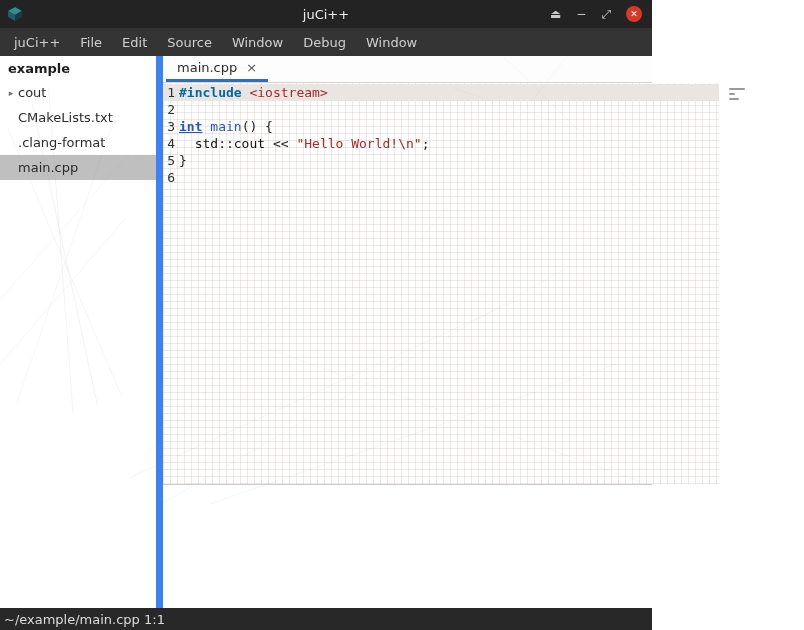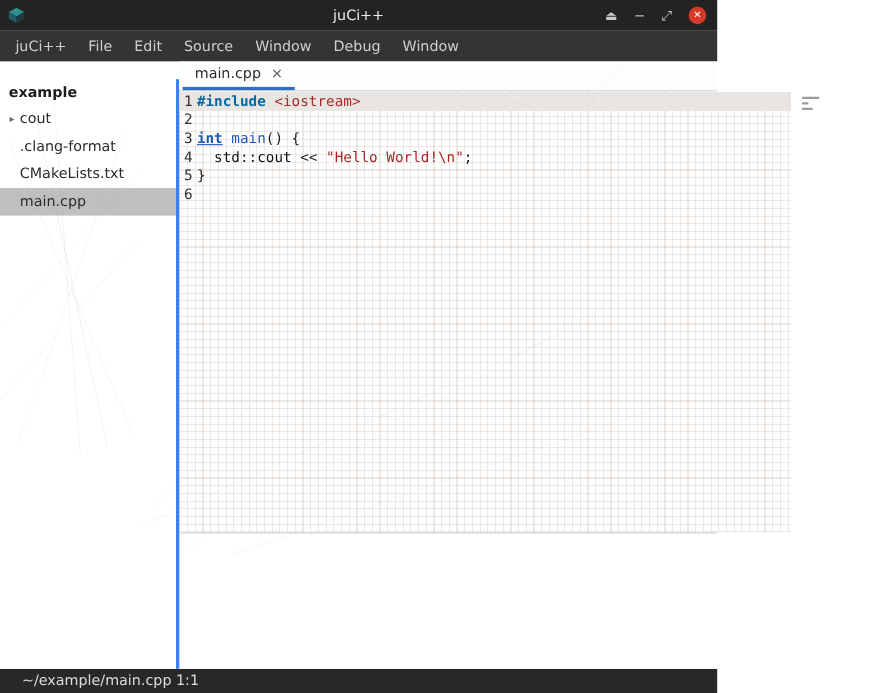--- a/index.html
+++ b/index.html
@@ -17,21 +17,21 @@
 
   
   .menubar { flex: 0 0 28px; background: #343434; display: flex; align-items: center; padding: 0 4px; }
   .menu-item { font-size: 13px; color: #cfcfcf; padding: 5px 10px; }
 
   
   .main { flex: 1 1 auto; min-height: 0; display: flex; position: relative; background: #fff; }
   .texture { position: absolute; inset: 0; z-index: 5; pointer-events: none; }
 
   
-  .sidebar { flex: 0 0 163px; width: 163px; border-right: 3px solid #3b82f6; position: relative; z-index: 1; margin-top: 16px; }
+  .sidebar { flex: 0 0 163px; width: 163px; border-right: 7px solid #3b82f6; position: relative; z-index: 1; }
   .sidebar-header { font-size: 13px; font-weight: bold; color: #1d1d1d; padding: 5px 8px 3px 8px; height: 24px; }
   .tree-item { display: flex; align-items: center; height: 25px; font-size: 13px; color: #2b2b2b; padding-left: 4px; }
   .tree-item.selected { background: #bfbfbf; }
   .expander { width: 14px; flex: 0 0 14px; text-align: center; font-size: 9px; color: #6d6d6d; }
 
   
   .content { flex: 1 1 auto; min-width: 0; display: flex; flex-direction: column; position: relative; z-index: 1; }
   .tabbar { flex: 0 0 27px; border-bottom: 1px solid #d4d4d4; display: flex; align-items: stretch; padding-left: 3px; background: #fdfdfd; }
   .tab { display: flex; align-items: center; gap: 9px; padding: 0 11px; font-size: 13px; color: #2c2c2c; border-bottom: 3px solid transparent; }
   .tab.active { border-bottom-color: #2e6fc2; }
@@ -55,21 +55,21 @@
   .tok-bold    { color: #121212; font-weight: normal; }
   .tok-str     { color: #a52a2a; }
 
   .editor-right { flex: 1 1 auto; position: relative; background: #fff; }
   .minimap { position: absolute; top: 5px; left: 10px; width: 22px; }
   .minimap .mm-bar { height: 2px; background: #9a9a9a; margin-bottom: 3px; border-radius: 1px; }
 
   .bottom-panel { flex: 0 0 124px; border-top: 1px solid #cdcdcd; background: transparent; }
 
   
-  .statusbar { flex: 0 0 22px; background: #282828; color: #dcdcdc; font-size: 13px; display: flex; align-items: center; padding: 0 20px; }
+  .statusbar { flex: 0 0 22px; background: #282828; color: #dcdcdc; font-size: 13px; display: flex; align-items: center; padding: 0 4px; }
 </style>
 </head>
 <body>
 
 <div class="window">
 
   <div class="titlebar">
     <span class="app-icon">
       <svg width="18" height="18" viewBox="0 0 18 18">
         <polygon points="2,6 9,2 16,6 9,10" fill="#2f8f8f"></polygon>
@@ -119,25 +119,25 @@
 
     <div class="sidebar">
       <div class="sidebar-header">example</div>
       <div id="file-tree">
           <div class="tree-item">
             <span class="expander">▸</span>
             <span>cout</span>
           </div>
           <div class="tree-item">
             <span class="expander"></span>
-            <span>.clang-format</span>
+            <span>CMakeLists.txt</span>
           </div>
           <div class="tree-item">
             <span class="expander"></span>
-            <span>CMakeLists.txt</span>
+            <span>.clang-format</span>
           </div>
           <div class="tree-item selected">
             <span class="expander"></span>
             <span>main.cpp</span>
           </div>
         </div>
     </div>
 
     <div class="content">
       <div class="tabbar" id="tabbar">

